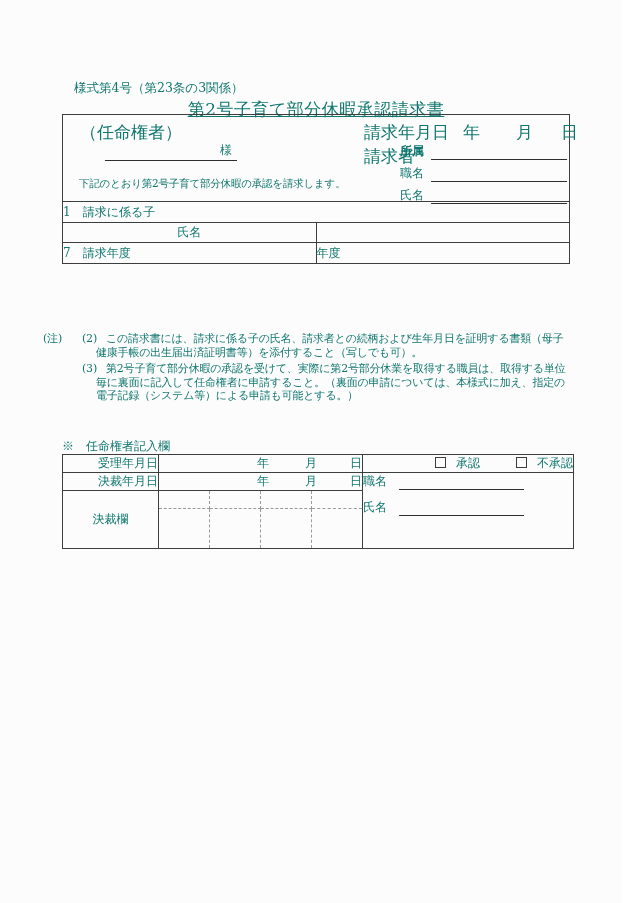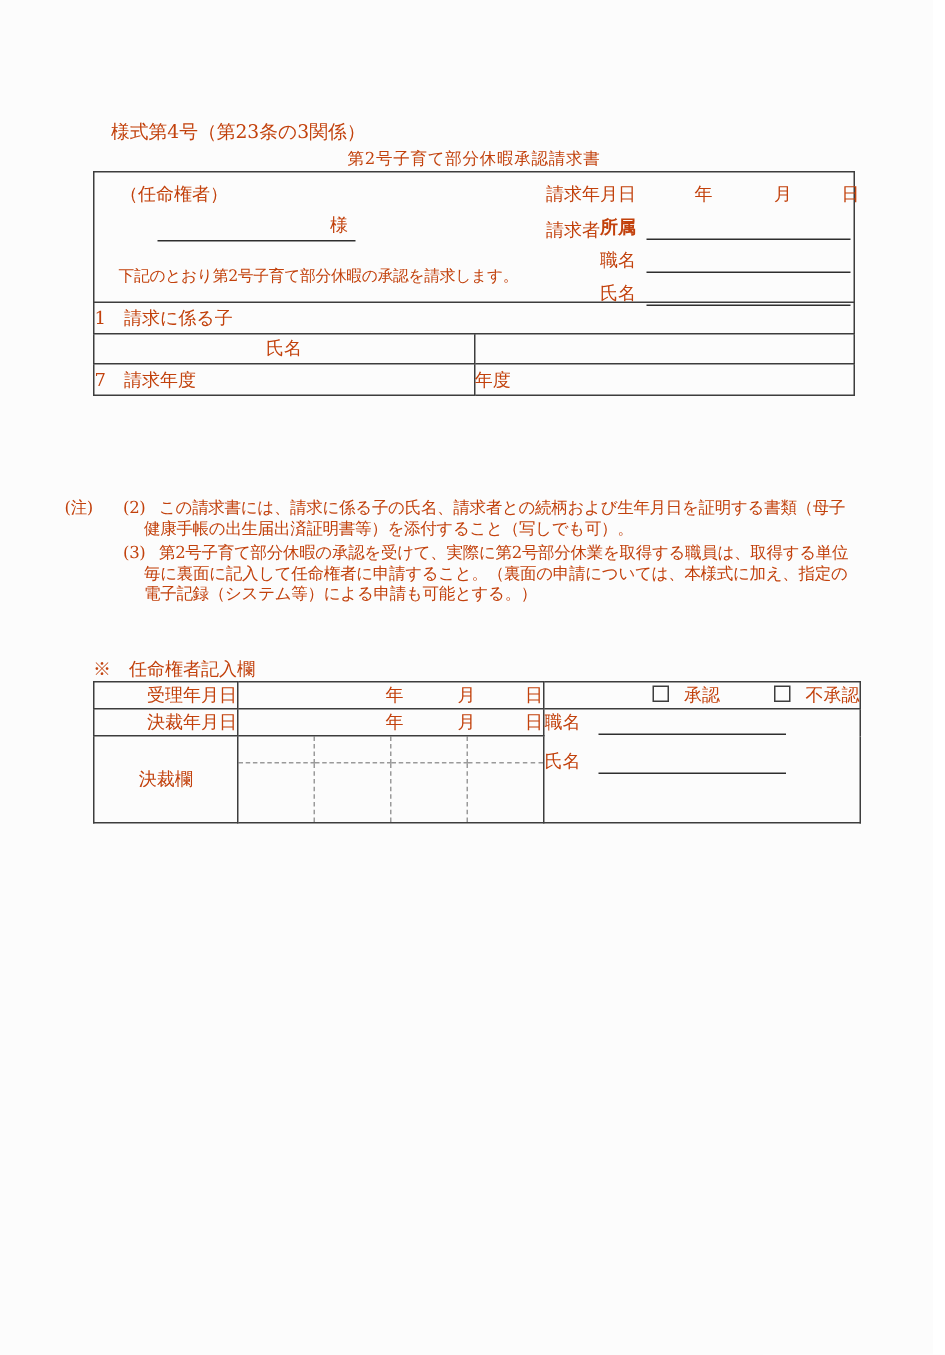--- a/index.html
+++ b/index.html
@@ -1,37 +1,37 @@
 <!DOCTYPE html>
 <html><head>
 <meta charset="utf-8">
 <style>
   html,body { margin:0; padding:0; }
   .page {
     position:relative;
     width:622px; height:903px;
     background:#fcfcfc;
     font-family:"DejaVu Serif","Liberation Serif",serif;
-    color:#c2410c;
+    color:#0f766e;
     overflow:hidden;
   }
   
   .form-number { position:absolute; left:74px; top:80px; font-size:12.5px; }
-  .doc-title   { position:absolute; left:62px; top:98px; width:508px; text-align:center; font-size:11px; letter-spacing:0.5px; }
+  .doc-title   { position:absolute; left:62px; top:98px; width:508px; text-align:center; font-size:17px; letter-spacing:0.5px;text-decoration:underline; }
 
   
   table { border-collapse:collapse; table-layout:fixed; }
   .main-table, .admin-table { position:absolute; left:62px; width:508px; }
   .main-table  { top:114px; }
   .admin-table { top:454px; }
   .main-table td, .admin-table td { border:1px solid #3d3d3d; font-size:12px; padding:0; }
 
   
   .header-cell { height:86px; position:relative; }
-  .hpos { position:absolute; white-space:nowrap; font-size:12px; }
+  .hpos { position:absolute; white-space:nowrap; font-size:17px; }
   .appointer       { left:17px;  top:6px; }
   .req-date-label  { left:301px; top:6px; }
   .hd-y { left:400px; top:6px; } .hd-m { left:453px; top:6px; } .hd-d { left:498px; top:6px; }
   .sama-line { position:absolute; left:42px; top:26px; width:127px; height:19px; line-height:19px;
                border-bottom:1px solid #2e2e2e; text-align:right; padding-right:5px; font-size:12px; }
   .requester-label { left:301px; top:30px; }
   .h-field { position:absolute; left:337px; width:167px; display:flex; align-items:flex-end; font-size:12px; }
   .h-field .fl { flex:1; border-bottom:1px solid #2e2e2e; margin-left:7px; height:13px; }
   .f-aff { top:28px;font-weight:bold; } .f-pos { top:50px; } .f-nam { top:72px; }
   .statement { left:16px; top:62px; font-size:10.5px; letter-spacing:-0.2px; }

